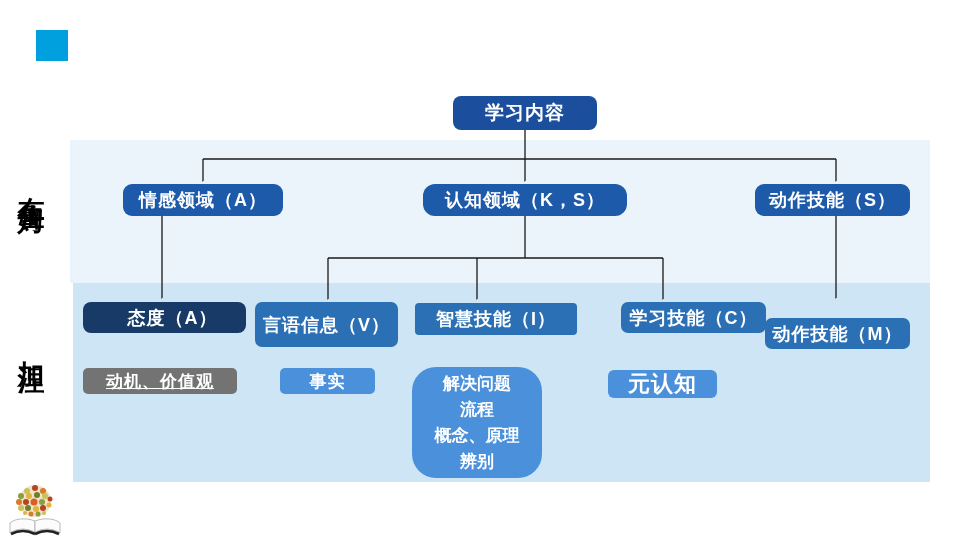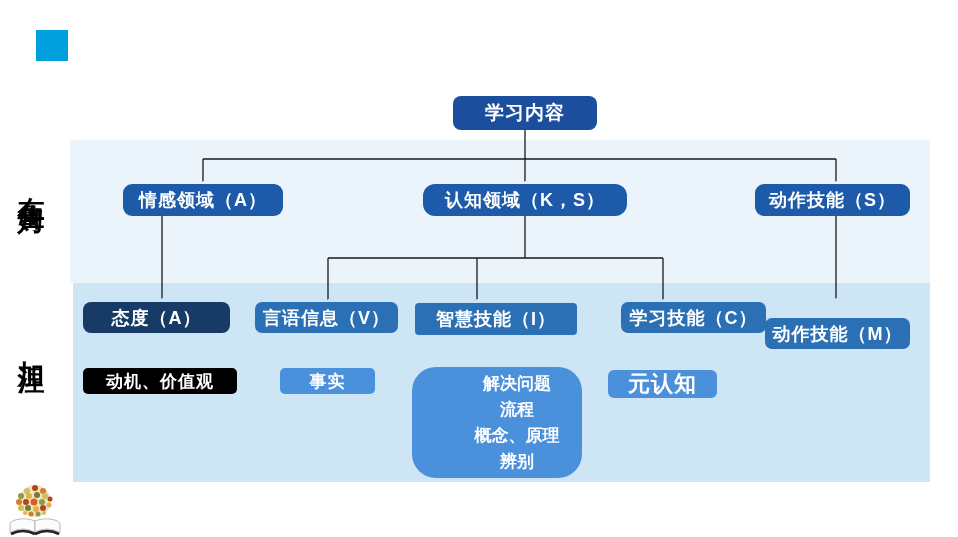--- a/index.html
+++ b/index.html
@@ -30,31 +30,31 @@
   
   .node{
     position:absolute;z-index:2;display:flex;align-items:center;justify-content:center;
     color:#fff;font-weight:bold;font-size:18px;letter-spacing:1px;white-space:nowrap;
     border-radius:9px;text-align:right;
   }
   .n-root{left:453px;top:96px;width:144px;height:34px;background:#1B4F9E;border-radius:8px;font-size:19px;}
   .n-l2-0{left:123px;top:184px;width:160px;height:32px;background:#1D5AA9;}
   .n-l2-1{left:423px;top:184px;width:204px;height:32px;background:#1D5AA9;border-radius:12px;}
   .n-l2-2{left:755px;top:184px;width:155px;height:32px;background:#1D5AA9;}
-  .n-l3-0{left:83px;top:302px;width:147px;height:31px;background:#173A66;border-radius:8px;}
-  .n-l3-1{left:255px;top:302px;width:143px;height:31px;background:#2B70B5;border-radius:7px;}
+  .n-l3-0{left:83px;top:302px;width:147px;height:31px;background:#173A66;border-radius:8px;padding-left:16px;}
+  .n-l3-1{left:255px;top:302px;width:143px;height:45px;background:#2B70B5;border-radius:7px;}
   .n-l3-2{left:403px;top:303px;width:162px;height:32px;background:#2B70B5;border-radius:4px;margin-left:12px;}
   .n-l3-3{left:590px;top:302px;width:145px;height:31px;background:#2B70B5;border-radius:7px;margin-left:31px;}
   .n-l3-4{left:765px;top:302px;width:145px;height:31px;background:#2B70B5;border-radius:7px;margin-top:16px;}
-  .n-l4-0{left:83px;top:368px;width:154px;height:26px;background:#000000;border-radius:5px;font-size:17px;}
+  .n-l4-0{left:83px;top:368px;width:154px;height:26px;background:#737373;border-radius:5px;font-size:17px;text-decoration:underline;}
   .n-l4-1{left:280px;top:368px;width:95px;height:26px;background:#4A90DB;border-radius:5px;font-size:17px;}
   .n-l4-2{left:608px;top:370px;width:109px;height:28px;background:#4A90DB;border-radius:6px;font-size:22px;}
   .n-multi{
     left:412px;top:367px;width:130px;height:111px;background:#4A90DB;border-radius:24px;
-    flex-direction:column;font-size:17px;line-height:26px;letter-spacing:0;padding-left:40px;
+    flex-direction:column;font-size:17px;line-height:26px;letter-spacing:0;
   }
   
   .logo{position:absolute;left:5px;top:483px;z-index:3;}
 </style>
 </head>
 <body>
 
 <div class="slide">
 
   <div class="title-square"></div>

